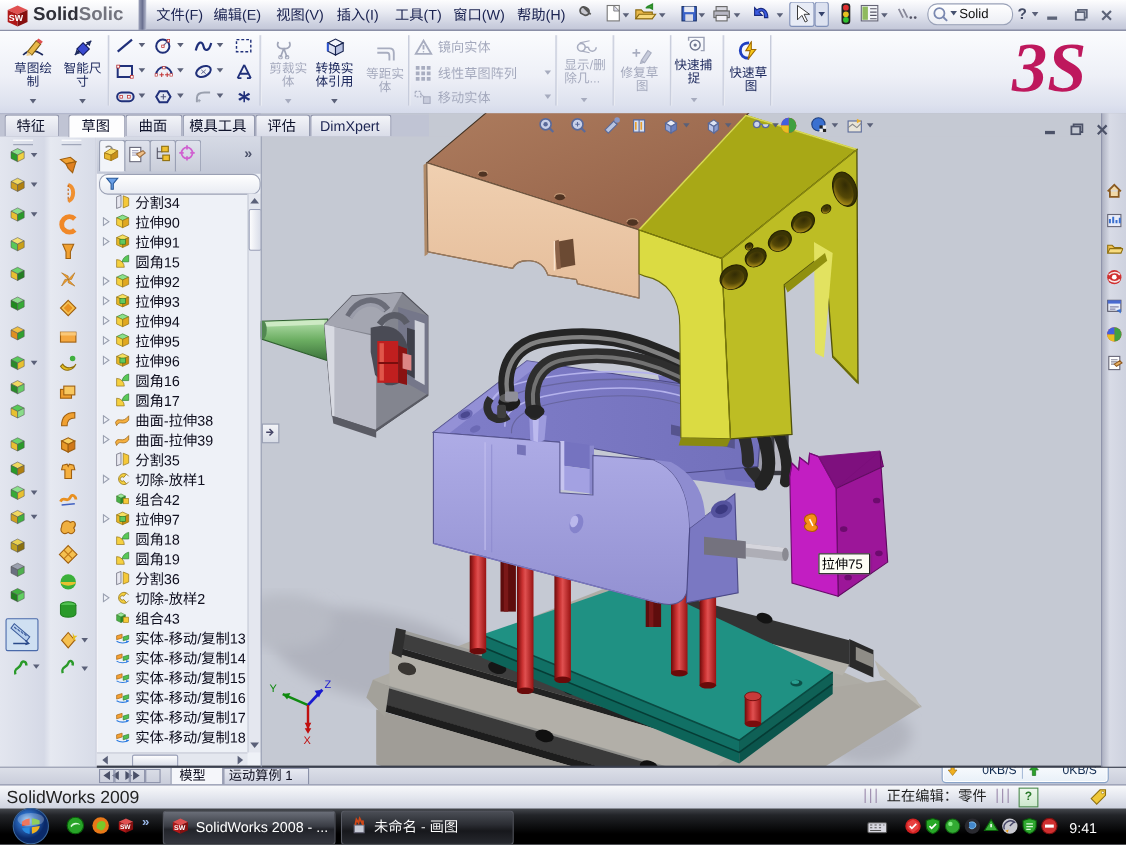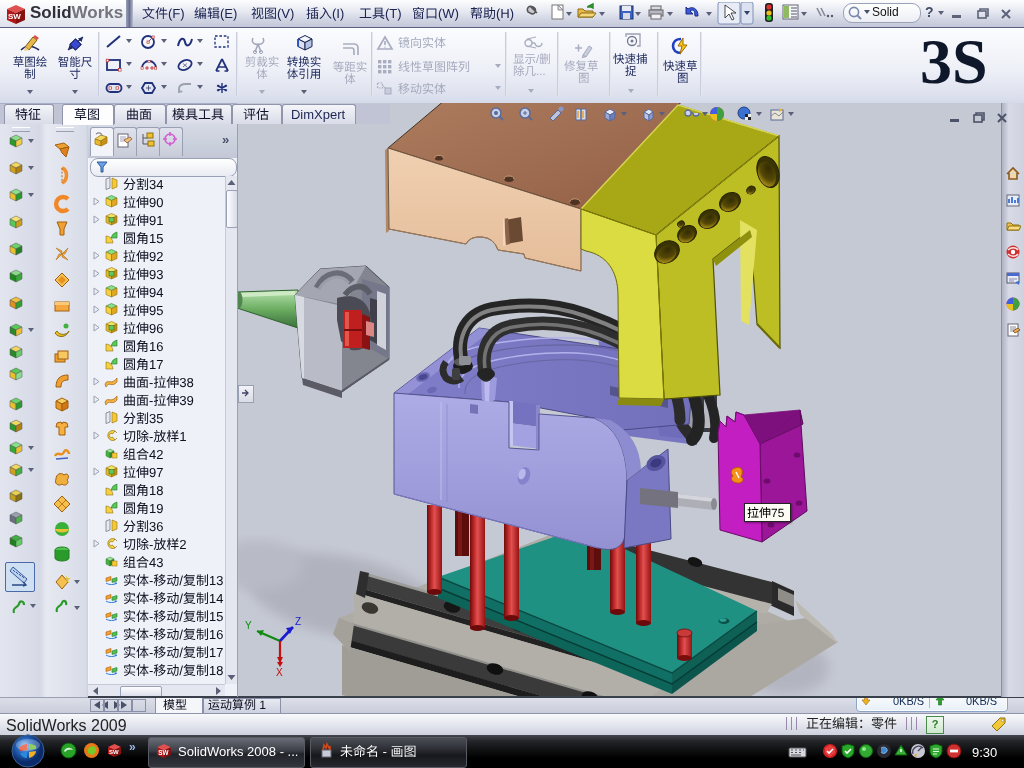--- a/index.html
+++ b/index.html
@@ -29,21 +29,21 @@
 </style></head><body>
 <div class="abs" id="titlebar"></div>
 <div class="abs" id="logo"></div>
 <div class="abs" id="logosep"></div>
 <svg class="abs" style="left:4px;top:3px" width="24" height="22">
 <polygon points="3,6 12,2 21,6 12,10" fill="#e05050"></polygon>
 <polygon points="3,6 12,10 12,21 3,17" fill="#b01818"></polygon>
 <polygon points="12,10 21,6 21,17 12,21" fill="#871010"></polygon>
 <text x="4" y="16" font-size="8" font-weight="bold" fill="#fff" font-family="Liberation Sans">SW</text>
 </svg>
-<div class="abs" style="left:30px;top:3px;font-size:17px;font-weight:bold;color:#2e2f38;letter-spacing:0px;">Solid<span style="color:#73747e">Works</span></div>
+<div class="abs" style="left:30px;top:3px;font-size:17px;font-weight:bold;color:#2e2f38;letter-spacing:0px;">Solid<span style="color:#73747e">Solic</span></div>
 <svg class="abs" style="left:520px;top:2px" width="504" height="24" viewBox="0 0 504 24">
 <g transform="translate(4,2)">
       <path d="M6,2 L13,9 M4,8 C2,4 5,1 9,3 C13,5 12,10 8,10 Z" stroke="#555" stroke-width="1.5" fill="#c8c8d0"></path>
     </g>
 <g transform="translate(29,2)">
       <rect x="3" y="1" width="11" height="14" fill="#fff" stroke="#777"></rect>
       <path d="M9,1 l5,5 l-5,0 Z" fill="#dde" stroke="#777" stroke-width="0.8"></path>
     </g>
 <path d="M46,10 l3,4 l3,-4 Z" fill="#5a6078"></path>
 <g transform="translate(57,2)">
@@ -768,21 +768,21 @@
     <path d="M4,12 l3,-1 l-1,3 Z" fill="#e8a020"></path>
   </svg>
 <svg class="abs" style="left:928px;top:743px" width="16" height="16" viewBox="0 0 16 16">
     <path d="M8,1 L14,3 L14,8 C14,12 11,14 8,15 C5,14 2,12 2,8 L2,3 Z" fill="#30a830" stroke="#0a5a0a"></path>
     <path d="M5,6 h6 M5,8.5 h6 M5,11 h4" stroke="#d8f8d8" stroke-width="1"></path>
   </svg>
 <svg class="abs" style="left:946px;top:743px" width="16" height="16" viewBox="0 0 16 16">
     <circle cx="8" cy="8" r="7" fill="#d03030" stroke="#801010"></circle>
     <rect x="4" y="6.6" width="8" height="2.8" fill="#fff"></rect>
   </svg>
-<div class="abs" style="left:972px;top:745px;font-size:13px;color:#fff;">9:30</div>
+<div class="abs" style="left:972px;top:745px;font-size:13px;color:#fff;">9:41</div>
 <div class="abs" id="viewport"></div>
 <div class="abs" id="vptop"></div>
 <div class="abs" style="left:237px;top:124px;width:1px;height:573px;background:#9aa0b4;z-index:4"></div>
 <svg class="abs" style="left:237px;top:103px" width="787" height="594" viewBox="237 103 787 594">
     <defs>
 <linearGradient id="tanF" x1="0" y1="0" x2="0" y2="1">
         <stop offset="0" stop-color="#f0d0b1"></stop>
         <stop offset="1" stop-color="#e5bd9a"></stop>
       </linearGradient>
 <linearGradient id="brownT" x1="0" y1="0" x2="1" y2="1">
@@ -991,21 +991,21 @@
     <ellipse cx="680.58" cy="224.42" rx="2.8699999999999997" ry="2.17" transform="rotate(-32 681 224)" fill="url(#gold)"></ellipse>
     <ellipse cx="709" cy="219" rx="11" ry="8.8" transform="rotate(-32 709 219)" fill="#3a3404" stroke="#262202" stroke-width="1"></ellipse>
     <ellipse cx="707.68" cy="220.32" rx="9.02" ry="6.82" transform="rotate(-32 709 219)" fill="url(#gold)"></ellipse>
     <ellipse cx="730" cy="202" rx="11" ry="8.8" transform="rotate(-32 730 202)" fill="#3a3404" stroke="#262202" stroke-width="1"></ellipse>
     <ellipse cx="728.68" cy="203.32" rx="9.02" ry="6.82" transform="rotate(-32 730 202)" fill="url(#gold)"></ellipse>
     <ellipse cx="751" cy="190" rx="4.5" ry="3.6" transform="rotate(-32 751 190)" fill="#3a3404" stroke="#262202" stroke-width="1"></ellipse>
     <ellipse cx="750.46" cy="190.54" rx="3.69" ry="2.79" transform="rotate(-32 751 190)" fill="url(#gold)"></ellipse>
     <ellipse cx="768" cy="172" rx="10.5" ry="16" transform="rotate(-18 768 172)" fill="#3a3404" stroke="#262202" stroke-width="1"></ellipse>
     <ellipse cx="767" cy="174" rx="8.5" ry="13" transform="rotate(-18 767 174)" fill="url(#gold)"></ellipse>
   </svg>
-<div class="abs" style="left:920px;top:25px;font-size:64px;font-weight:bold;color:#0f172a;z-index:1;font-family:'Liberation Serif',serif;">3S</div>
+<div class="abs" style="left:920px;top:25px;font-size:64px;font-style:italic;font-weight:bold;color:#be185d;z-index:1;font-family:'Liberation Serif',serif;">3S</div>
 <svg class="abs" style="left:489px;top:106px;z-index:5" width="17" height="17" viewBox="0 0 17 17">
     <circle cx="7" cy="7" r="5" fill="#c8d0e8" stroke="#5a6a9a" stroke-width="1.5"></circle>
     <line x1="10.5" y1="10.5" x2="14" y2="14" stroke="#5a6a9a" stroke-width="2"></line>
     <circle cx="7" cy="7" r="2" fill="#5a6a9a"></circle>
   </svg>
 <svg class="abs" style="left:518px;top:106px;z-index:5" width="17" height="17" viewBox="0 0 17 17">
     <circle cx="7" cy="7" r="5" fill="#c8d0e8" stroke="#5a6a9a" stroke-width="1.5"></circle>
     <line x1="10.5" y1="10.5" x2="14" y2="14" stroke="#5a6a9a" stroke-width="2"></line>
     <path d="M5,7 h4 M7,5 v4" stroke="#5a6a9a"></path>
   </svg>

